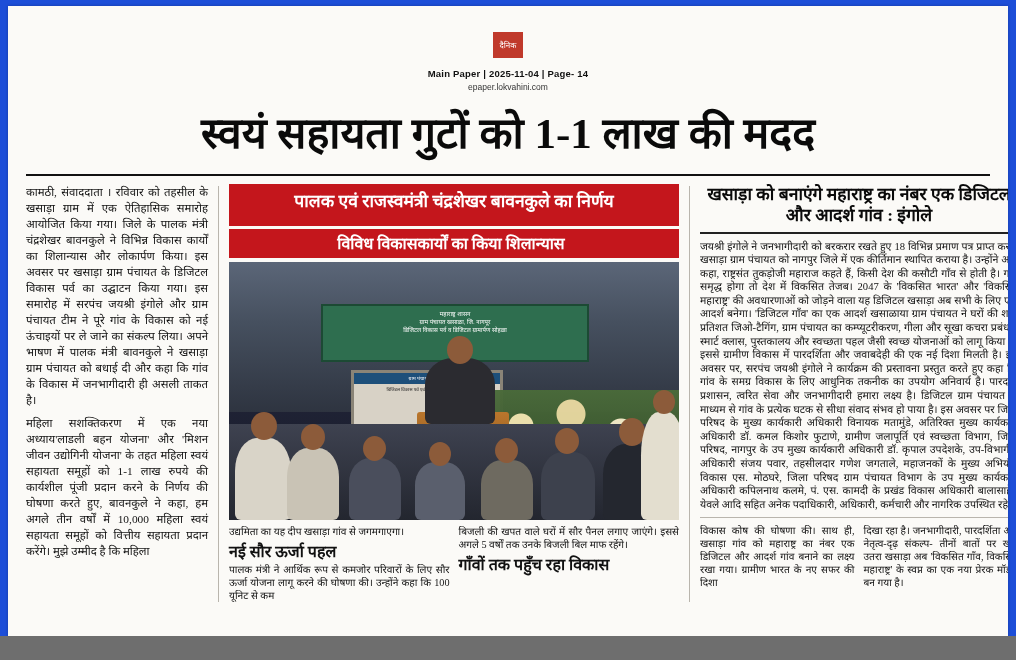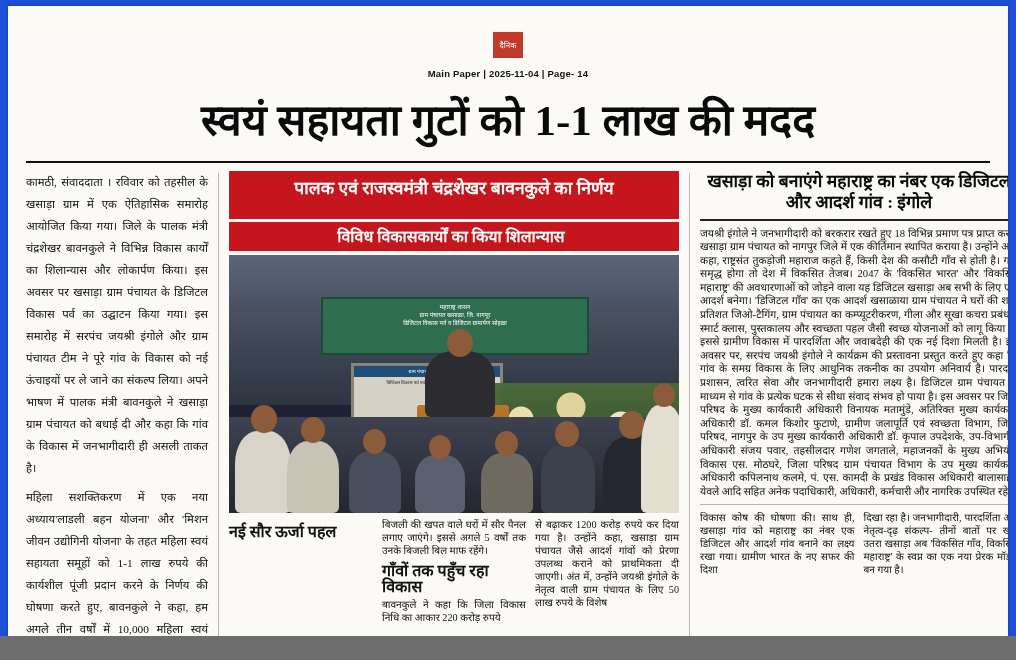--- a/index.html
+++ b/index.html
@@ -117,41 +117,41 @@
 
   .vline {
     width: 1px;
     background: #b9b5ad;
     flex: none;
     margin-top: 2px;
   }
 
   .body-text {
     font-size: 11.4px;
-    line-height: 22px;
+    line-height: 16px;
     text-align: justify;
     color: #131313;
     font-family: "Liberation Serif", serif;
   }
   .body-text.small {
     font-size: 10.6px;
     line-height: 13.6px;
   }
   .body-text.tight {
     font-size: 10.2px;
     line-height: 13px;
   }
 
   
   .banner {
     background: #c4161c;
     color: #fff;
     text-align: center;
     font-weight: bold;
-    padding: 7px 6px 20px 6px;
+    padding: 7px 6px 14px 6px;
     font-size: 17.5px;
     line-height: 21px;
     font-family: "Liberation Serif", serif;
   }
   .banner2 {
     background: #c4161c;
     color: #fff;
     text-align: center;
     font-weight: bold;
     padding: 5px 6px 5px 0;
@@ -305,20 +305,21 @@
 <body>
 
 <div class="page">
   <div class="paper">
 
     <div class="masthead">
       <div class="logo-row">
         <div class="logo-mark">दैनिक</div>
       </div>
       <div class="meta-line">Main Paper | 2025-11-04 | Page- 14</div>
+      <div class="meta-sub">epaper.lokvahini.com</div>
     </div>
 
     <div class="headline-wrap">
       <div class="headline">स्वयं सहायता गुटों को 1-1 लाख की मदद</div>
     </div>
     <div class="rule"></div>
 
     <div class="cols">
 
       <div class="col-left">
@@ -374,29 +375,27 @@
 
           <div class="ph-person" style="left:374px; top:182px; width:56px; height:76px; background:#24272f;"></div>
           <div class="ph-head" style="left:390px; top:156px; width:26px; height:28px;"></div>
 
           <div class="ph-person" style="left:412px; top:150px; width:44px; height:108px; background:#e3decf;"></div>
           <div class="ph-head" style="left:424px; top:128px; width:22px; height:24px;"></div>
         </div>
 
         <div class="caption-cols">
           <div>
+            <div class="body-text tight">उद्यमिता का यह दीप खसाड़ा गांव से जगमगाएगा।</div>
             <div class="sub-head">नई सौर ऊर्जा पहल</div>
+            <div class="body-text tight">पालक मंत्री ने आर्थिक रूप से कमजोर परिवारों के लिए सौर ऊर्जा योजना लागू करने की घोषणा की। उन्होंने कहा कि 100 यूनिट से कम</div>
           </div>
           <div>
             <div class="body-text tight">बिजली की खपत वाले घरों में सौर पैनल लगाए जाएंगे। इससे अगले 5 वर्षों तक उनके बिजली बिल माफ रहेंगे।</div>
             <div class="sub-head">गाँवों तक पहुँच रहा विकास</div>
-            <div class="body-text tight">बावनकुले ने कहा कि जिला विकास निधि का आकार 220 करोड़ रुपये</div>
-          </div>
-          <div>
-            <div class="body-text tight">से बढ़ाकर 1200 करोड़ रुपये कर दिया गया है। उन्होंने कहा, खसाड़ा ग्राम पंचायत जैसे आदर्श गांवों को प्रेरणा उपलब्ध कराने को प्राथमिकता दी जाएगी। अंत में, उन्होंने जयश्री इंगोले के नेतृत्व वाली ग्राम पंचायत के लिए 50 लाख रुपये के विशेष</div>
           </div>
         </div>
       </div>
 
       <div class="vline"></div>
 
       <div class="col-right">
         <div class="right-title">खसाड़ा को बनाएंगे महाराष्ट्र का नंबर एक डिजिटल और आदर्श गांव : इंगोले</div>
         <div class="hr-dark"></div>
         <div class="body-text small">जयश्री इंगोले ने जनभागीदारी को बरकरार रखते हुए 18 विभिन्न प्रमाण पत्र प्राप्त करके खसाड़ा ग्राम पंचायत को नागपुर जिले में एक कीर्तिमान स्थापित कराया है। उन्होंने आगे कहा, राष्ट्रसंत तुकड़ोजी महाराज कहते हैं, किसी देश की कसौटी गाँव से होती है। गाँव समृद्ध होगा तो देश में विकसित तेजब। 2047 के 'विकसित भारत' और 'विकसित महाराष्ट्र' की अवधारणाओं को जोड़ने वाला यह डिजिटल खसाड़ा अब सभी के लिए एक आदर्श बनेगा। 'डिजिटल गाँव' का एक आदर्श खसाळाया ग्राम पंचायत ने घरों की शत-प्रतिशत जिओ-टैगिंग, ग्राम पंचायत का कम्प्यूटरीकरण, गीला और सूखा कचरा प्रबंधन, स्मार्ट क्लास, पुस्तकालय और स्वच्छता पहल जैसी स्वच्छ योजनाओं को लागू किया है। इससे ग्रामीण विकास में पारदर्शिता और जवाबदेही की एक नई दिशा मिलती है। इस अवसर पर, सरपंच जयश्री इंगोले ने कार्यक्रम की प्रस्तावना प्रस्तुत करते हुए कहा कि गांव के समग्र विकास के लिए आधुनिक तकनीक का उपयोग अनिवार्य है। पारदर्शी प्रशासन, त्वरित सेवा और जनभागीदारी हमारा लक्ष्य है। डिजिटल ग्राम पंचायत के माध्यम से गांव के प्रत्येक घटक से सीधा संवाद संभव हो पाया है। इस अवसर पर जिला परिषद के मुख्य कार्यकारी अधिकारी विनायक मतामुंडे, अतिरिक्त मुख्य कार्यकारी अधिकारी डॉ. कमल किशोर फुटाणे, ग्रामीण जलापूर्ति एवं स्वच्छता विभाग, जिला परिषद, नागपुर के उप मुख्य कार्यकारी अधिकारी डॉ. कृपाल उपदेशके, उप-विभागीय अधिकारी संजय पवार, तहसीलदार गणेश जगताले, महाजनकों के मुख्य अभियंता विकास एस. मोठघरे, जिला परिषद ग्राम पंचायत विभाग के उप मुख्य कार्यकारी अधिकारी कपिलनाथ कलमे, पं. एस. कामदी के प्रखंड विकास अधिकारी बालासाहेब येवले आदि सहित अनेक पदाधिकारी, अधिकारी, कर्मचारी और नागरिक उपस्थित रहे।</div>

